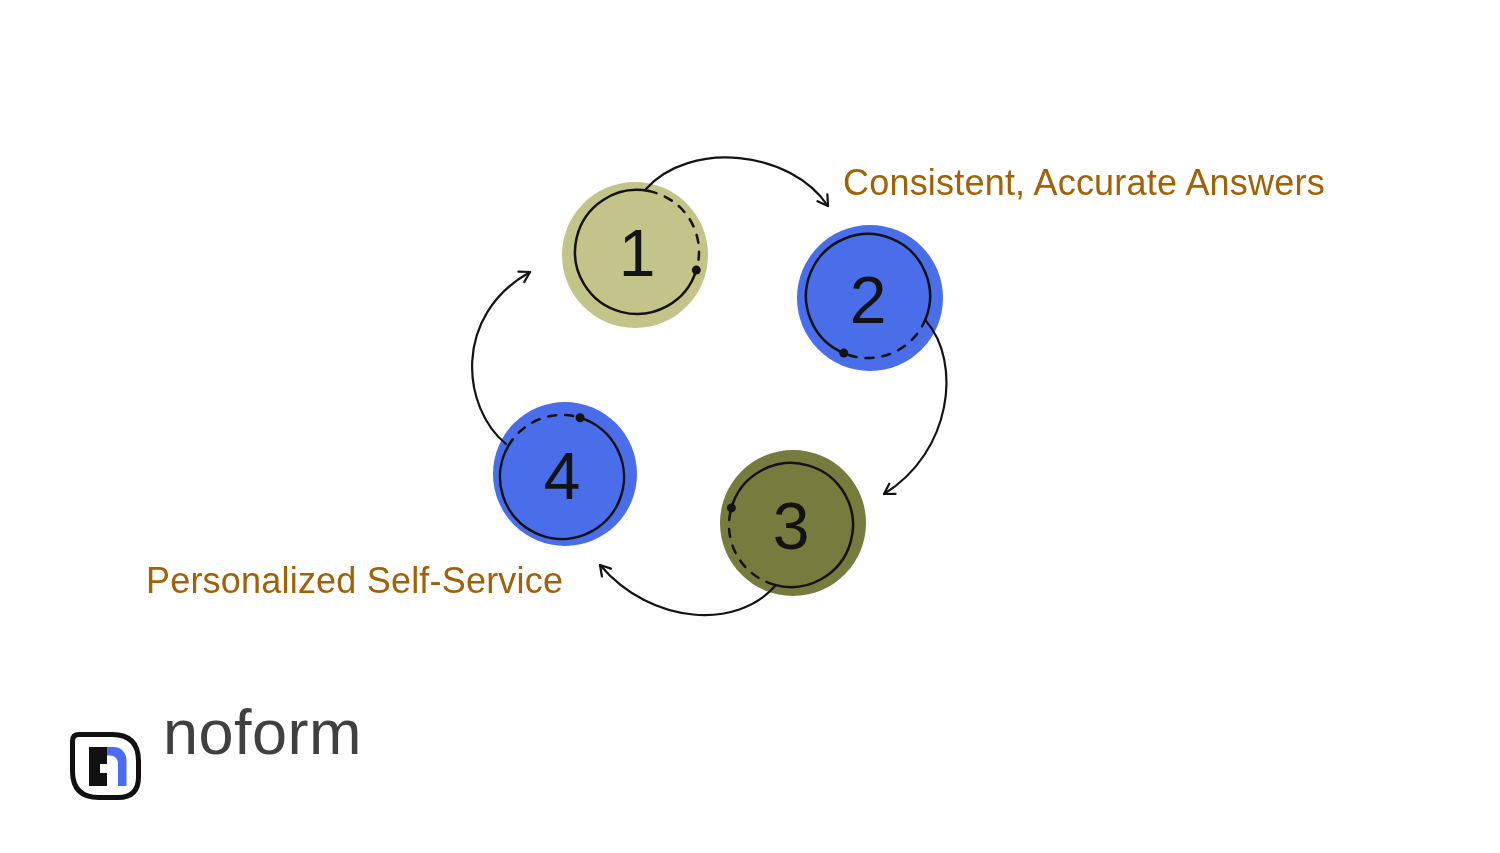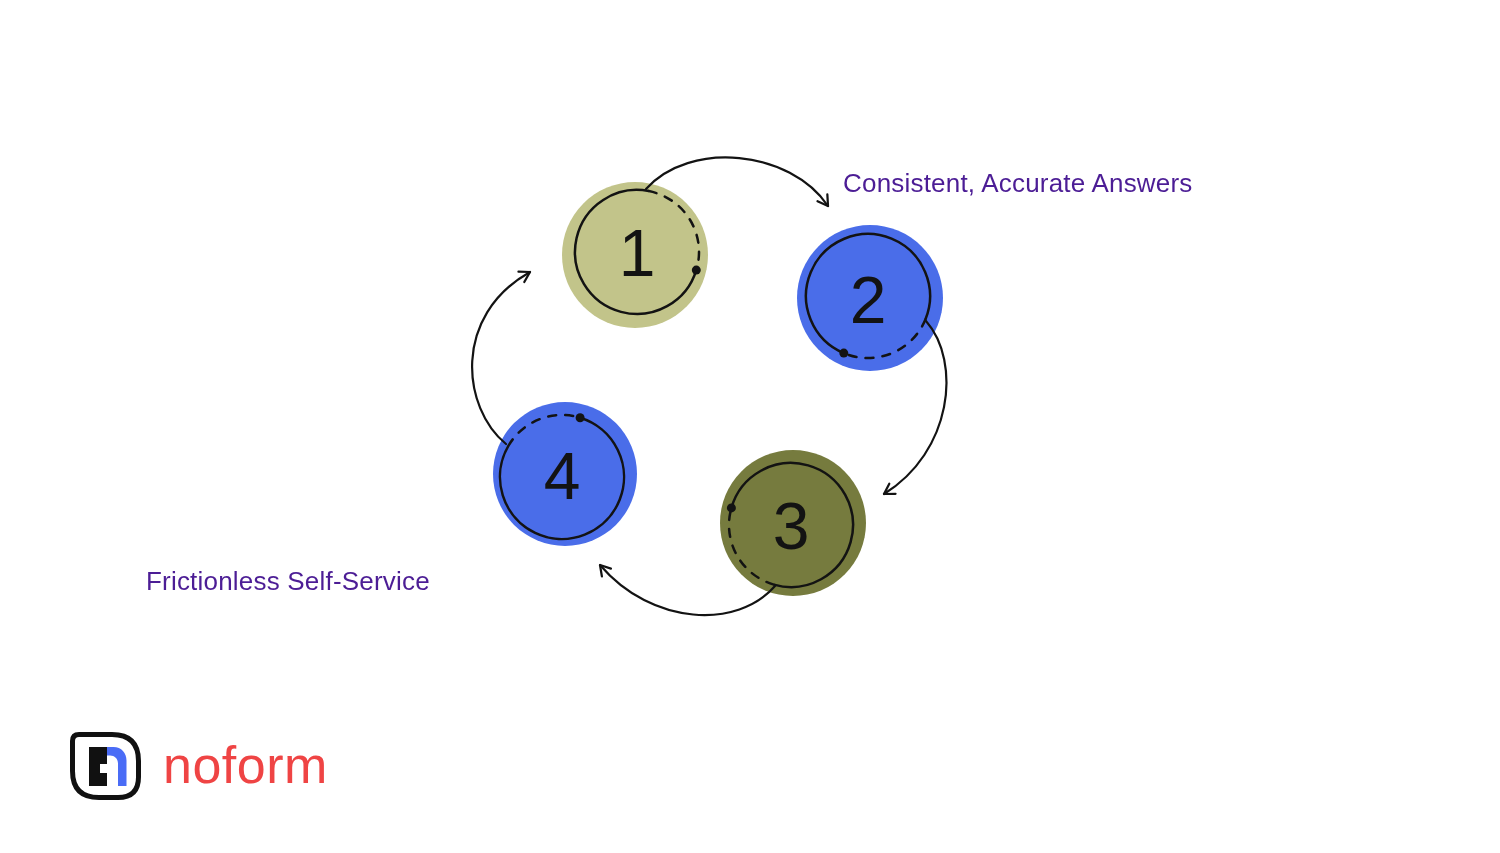--- a/index.html
+++ b/index.html
@@ -16,45 +16,45 @@
     border-radius: 26px;
     overflow: hidden;
   }
   .diagram-svg {
     position: absolute;
     left: 0;
     top: 0;
   }
   .step-label {
     position: absolute;
-    font-size: 26px;
+    font-size: 36px;
     line-height: 44px;
     font-weight: 400;
-    color: #4c1d95;
+    color: #a16207;
     white-space: nowrap;
     letter-spacing: 0.2px;
   }
   .label-1 { left: 171px; top: 208px; }
   .label-2 { left: 843px; top: 161px; }
   .label-3 { left: 881px; top: 527px; }
   .label-4 { left: 146px; top: 559px; }
   .step-number {
     font-family: "Liberation Sans", sans-serif;
     font-size: 66px;
     font-weight: 500;
     fill: #131313;
   }
   .brand-wordmark {
     position: absolute;
     left: 163px;
-    top: 733px;
-    font-size: 52px;
+    top: 700px;
+    font-size: 63px;
     line-height: 64px;
     font-weight: 500;
-    color: #ef4444;
+    color: #404040;
     letter-spacing: 0.5px;
   }
 </style>
 </head>
 <body>
 
 <div class="canvas">
 
   <svg class="diagram-svg" width="1500" height="853" viewBox="0 0 1500 853">
     <defs>
@@ -103,17 +103,17 @@
     <text class="step-number" x="562" y="499" text-anchor="middle">4</text>
 
     <g>
       <path d="M 79 734.5 H 112 Q 138.5 734.5 138.5 761 V 777 Q 138.5 797.5 118 797.5 H 99 Q 72.5 797.5 72.5 771 V 741 Q 72.5 734.5 79 734.5 Z" fill="#ffffff" stroke="#111111" stroke-width="5"></path>
       <path d="M 89 747 H 107 V 764 H 100 V 773 H 107 V 786 H 89 Z" fill="#111111"></path>
       <path d="M 107 747 H 113.5 C 121.5 747 126.5 753 126.5 760.5 V 786 H 118 V 763.5 C 118 758.5 114.5 755.5 110 755.5 H 107 Z" fill="#4a6cf6"></path>
     </g>
   </svg>
 
   <div class="step-label label-2">Consistent, Accurate Answers</div>
-  <div class="step-label label-4">Frictionless Self-Service</div>
+  <div class="step-label label-4">Personalized Self-Service</div>
 
   <div class="brand-wordmark">noform</div>
 
 </div>
 
 </body></html>

